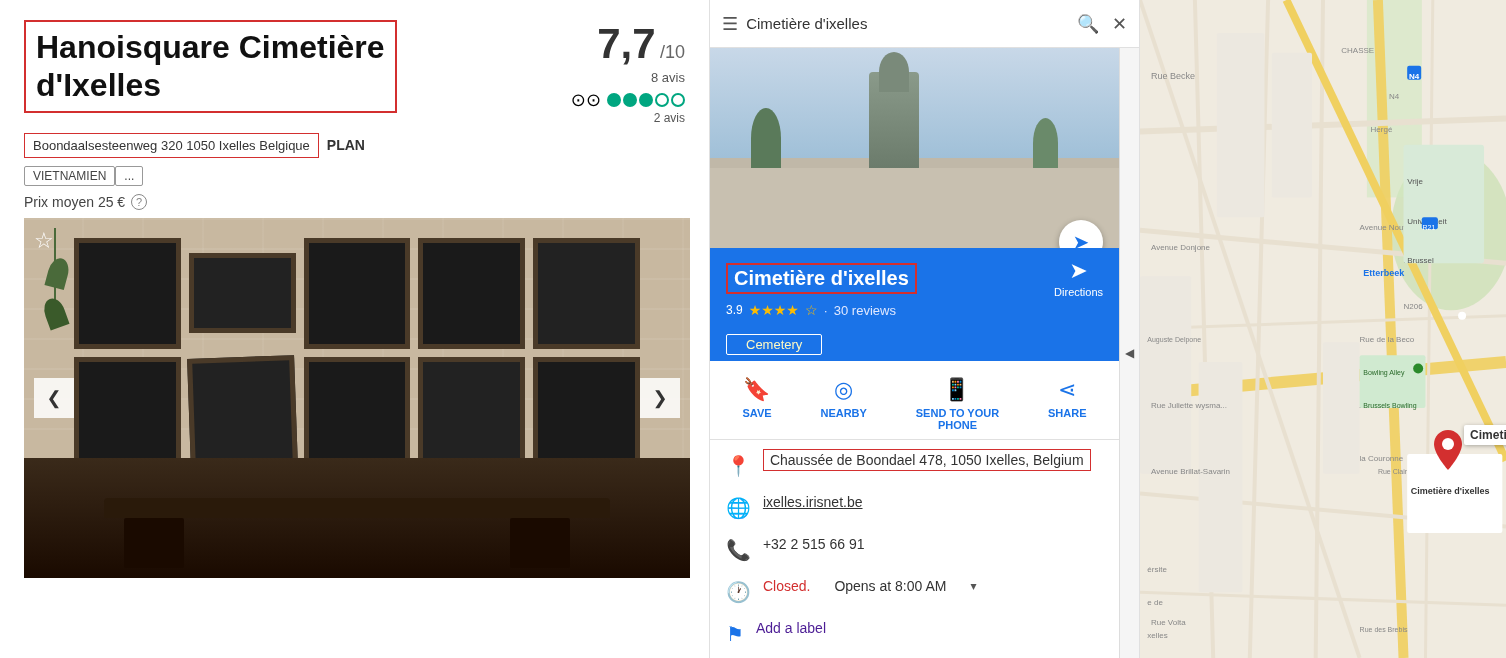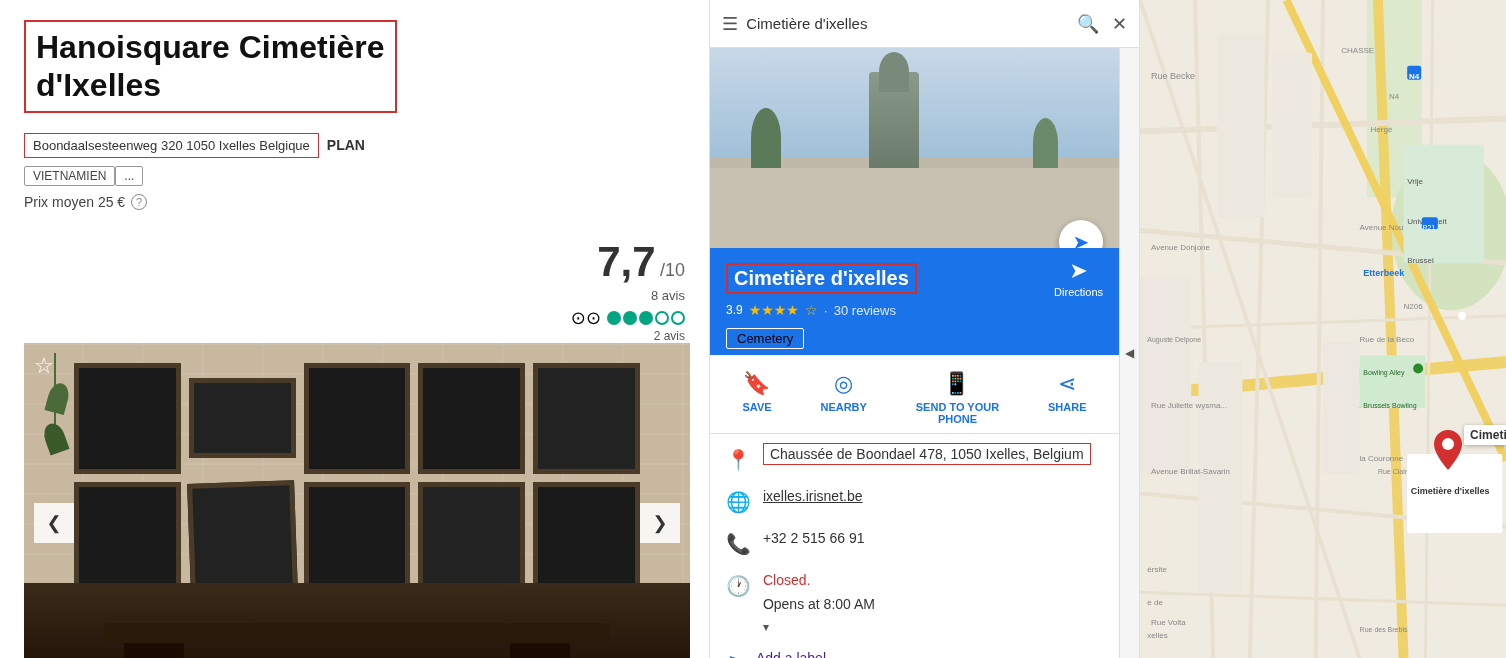--- a/index.html
+++ b/index.html
@@ -310,25 +310,25 @@
       align-items: center;
       gap: 6px;
       margin-top: 4px;
     }
     .rating-num { font-size: 12px; color: #fff; }
     .stars { color: #fbbc04; font-size: 14px; }
     .review-count { font-size: 13px; color: #e0e8ff; }
     .category-tag {
       display: inline-block;
       border: 1.5px solid #fff;
-      padding: 2px 10px;
+      padding: 2px 19px;
       font-size: 13px;
-      color: #000000;
+      color: #fef9c3;
       border-radius: 2px;
-      margin-top: 10px;
+      margin-top: 16px;
       cursor: pointer;
     }
 
     .action-buttons {
       display: flex;
       justify-content: space-around;
       padding: 16px 8px 8px;
       border-bottom: 1px solid #e0e0e0;
       flex-shrink: 0;
     }
@@ -366,22 +366,22 @@
     .suggest-edit {
       color: #1a73e8;
       font-size: 13px;
       font-weight: bold;
       letter-spacing: 0.5px;
       cursor: pointer;
       margin-top: 4px;
     }
     .hours-row {
       display: flex;
-      gap: 8px;
-      flex-direction: column;
+      align-items: center;
+      gap: 24px;
     }
     .chevron-down { font-size: 12px; color: #555; cursor: pointer; }
 
     
     .right-panel {
       flex: 1;
       background: #e8e0d0;
       position: relative;
       overflow: hidden;
     }
@@ -389,21 +389,21 @@
       width: 100%;
       height: 100%;
       position: relative;
       background: #f0ebe0;
     }
   </style>
 </head>
 <body>
 
 <div class="left-panel">
-  <div style="position: relative; display: flex; gap: 20px; flex-direction: column;">
+  <div style="position: relative; display: flex; gap: 20px;">
     <div style="flex: 1;">
       <div class="hotel-title">
         <h1>
           <span>Hanoisquare Cimetière</span><br>
           <span>d'Ixelles</span>
         </h1>
       </div>
 
       <div class="address-row" style="margin-top: 10px;">
         <span class="address-box">Boondaalsesteenweg 320 1050 Ixelles Belgique</span>

